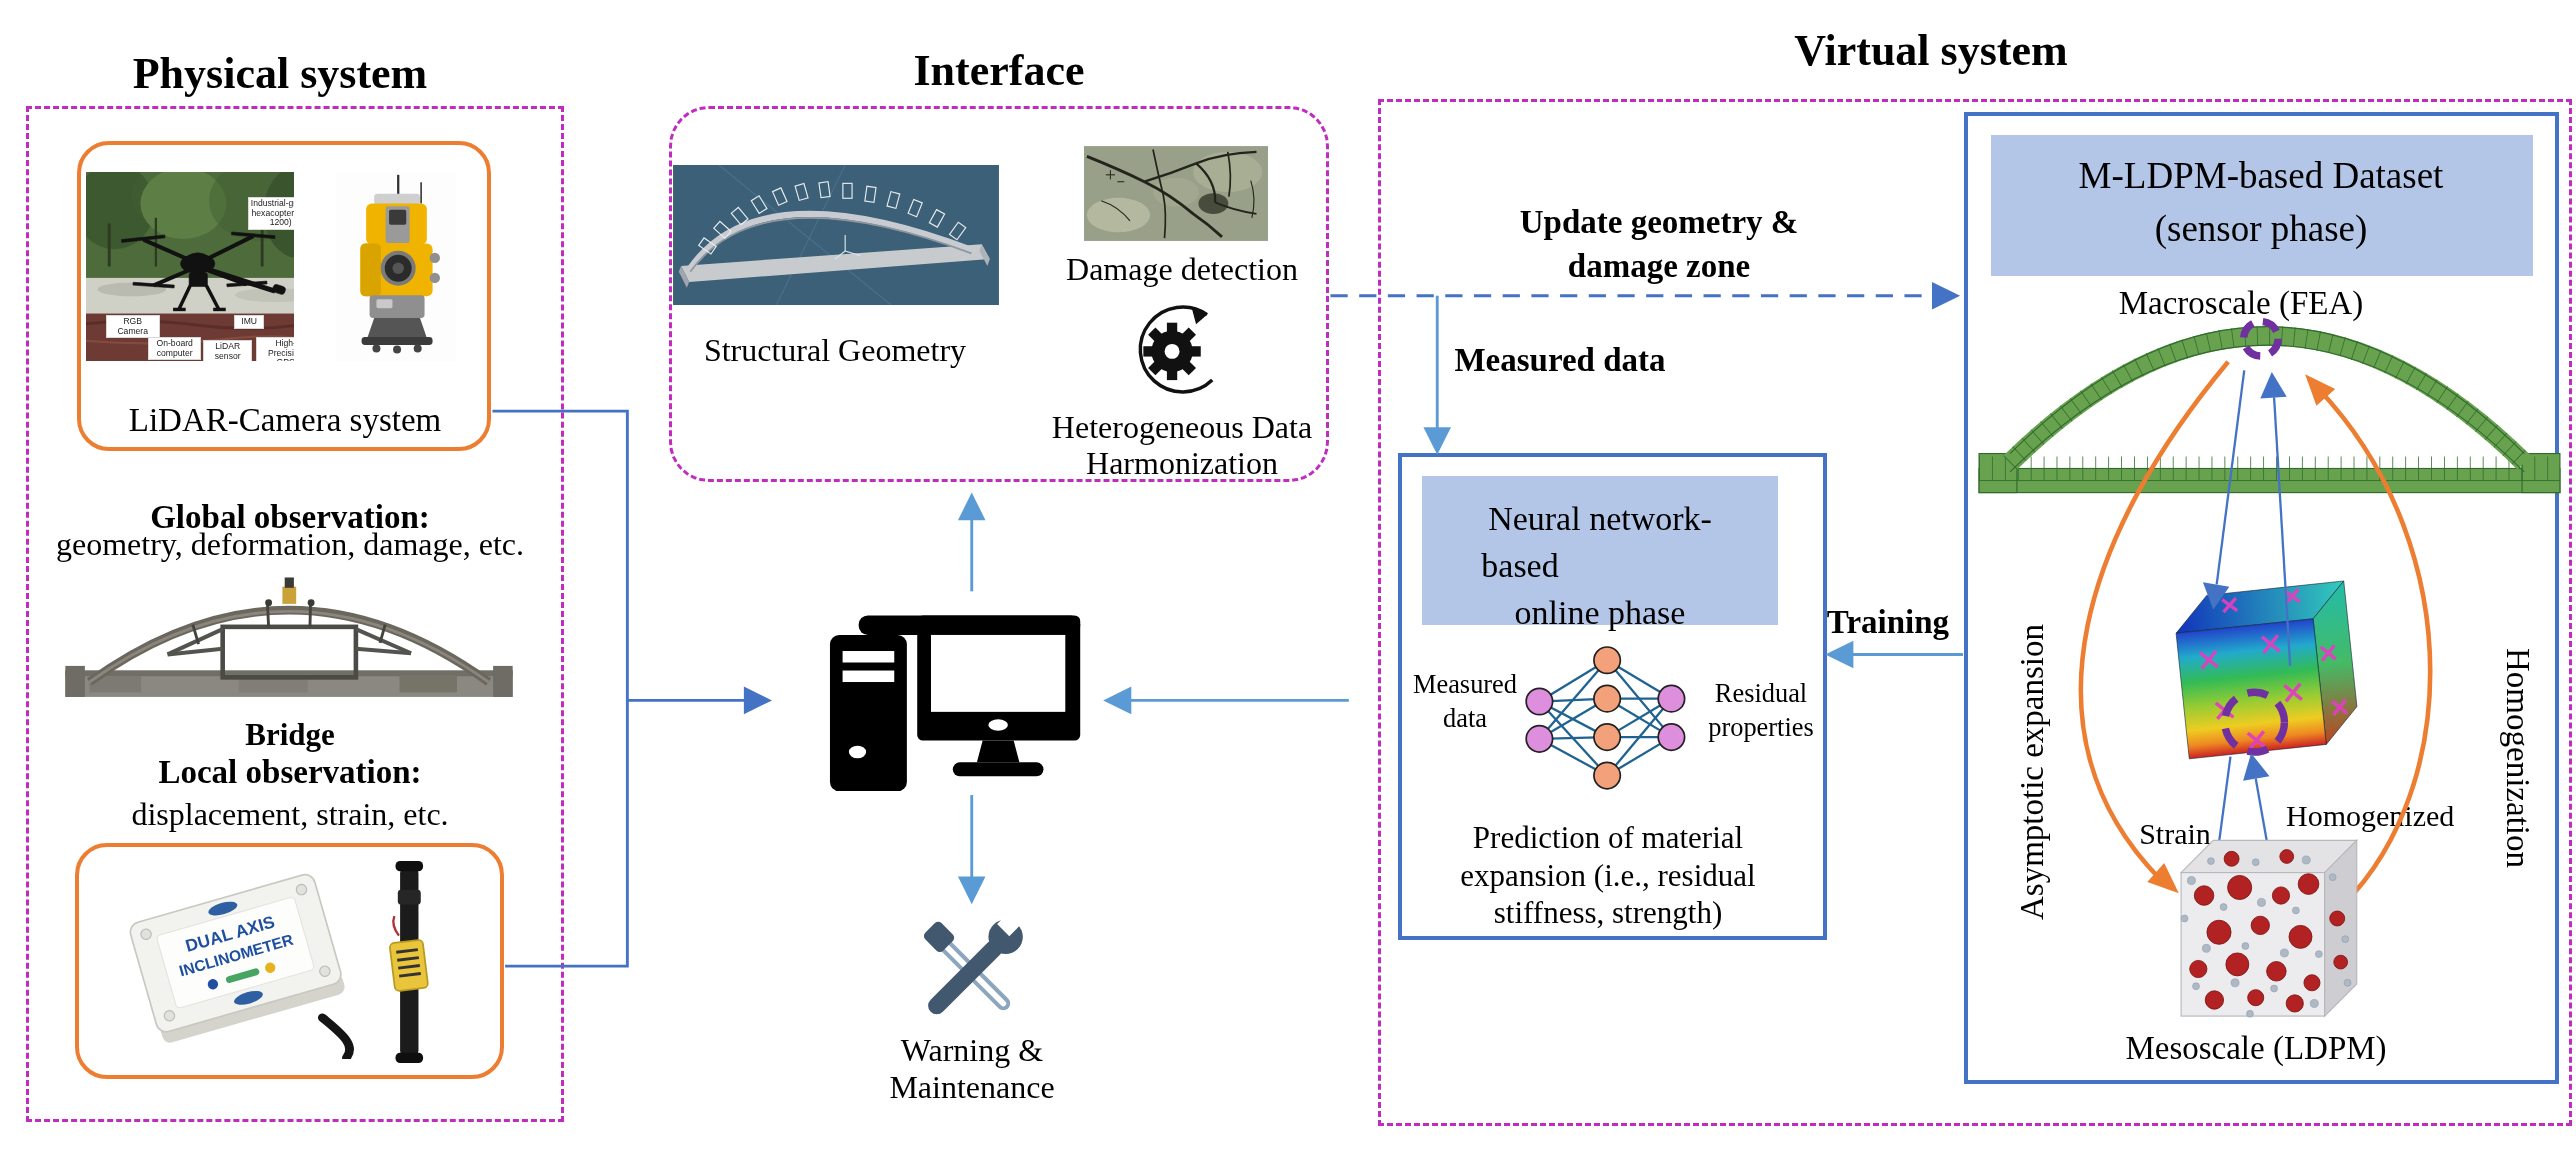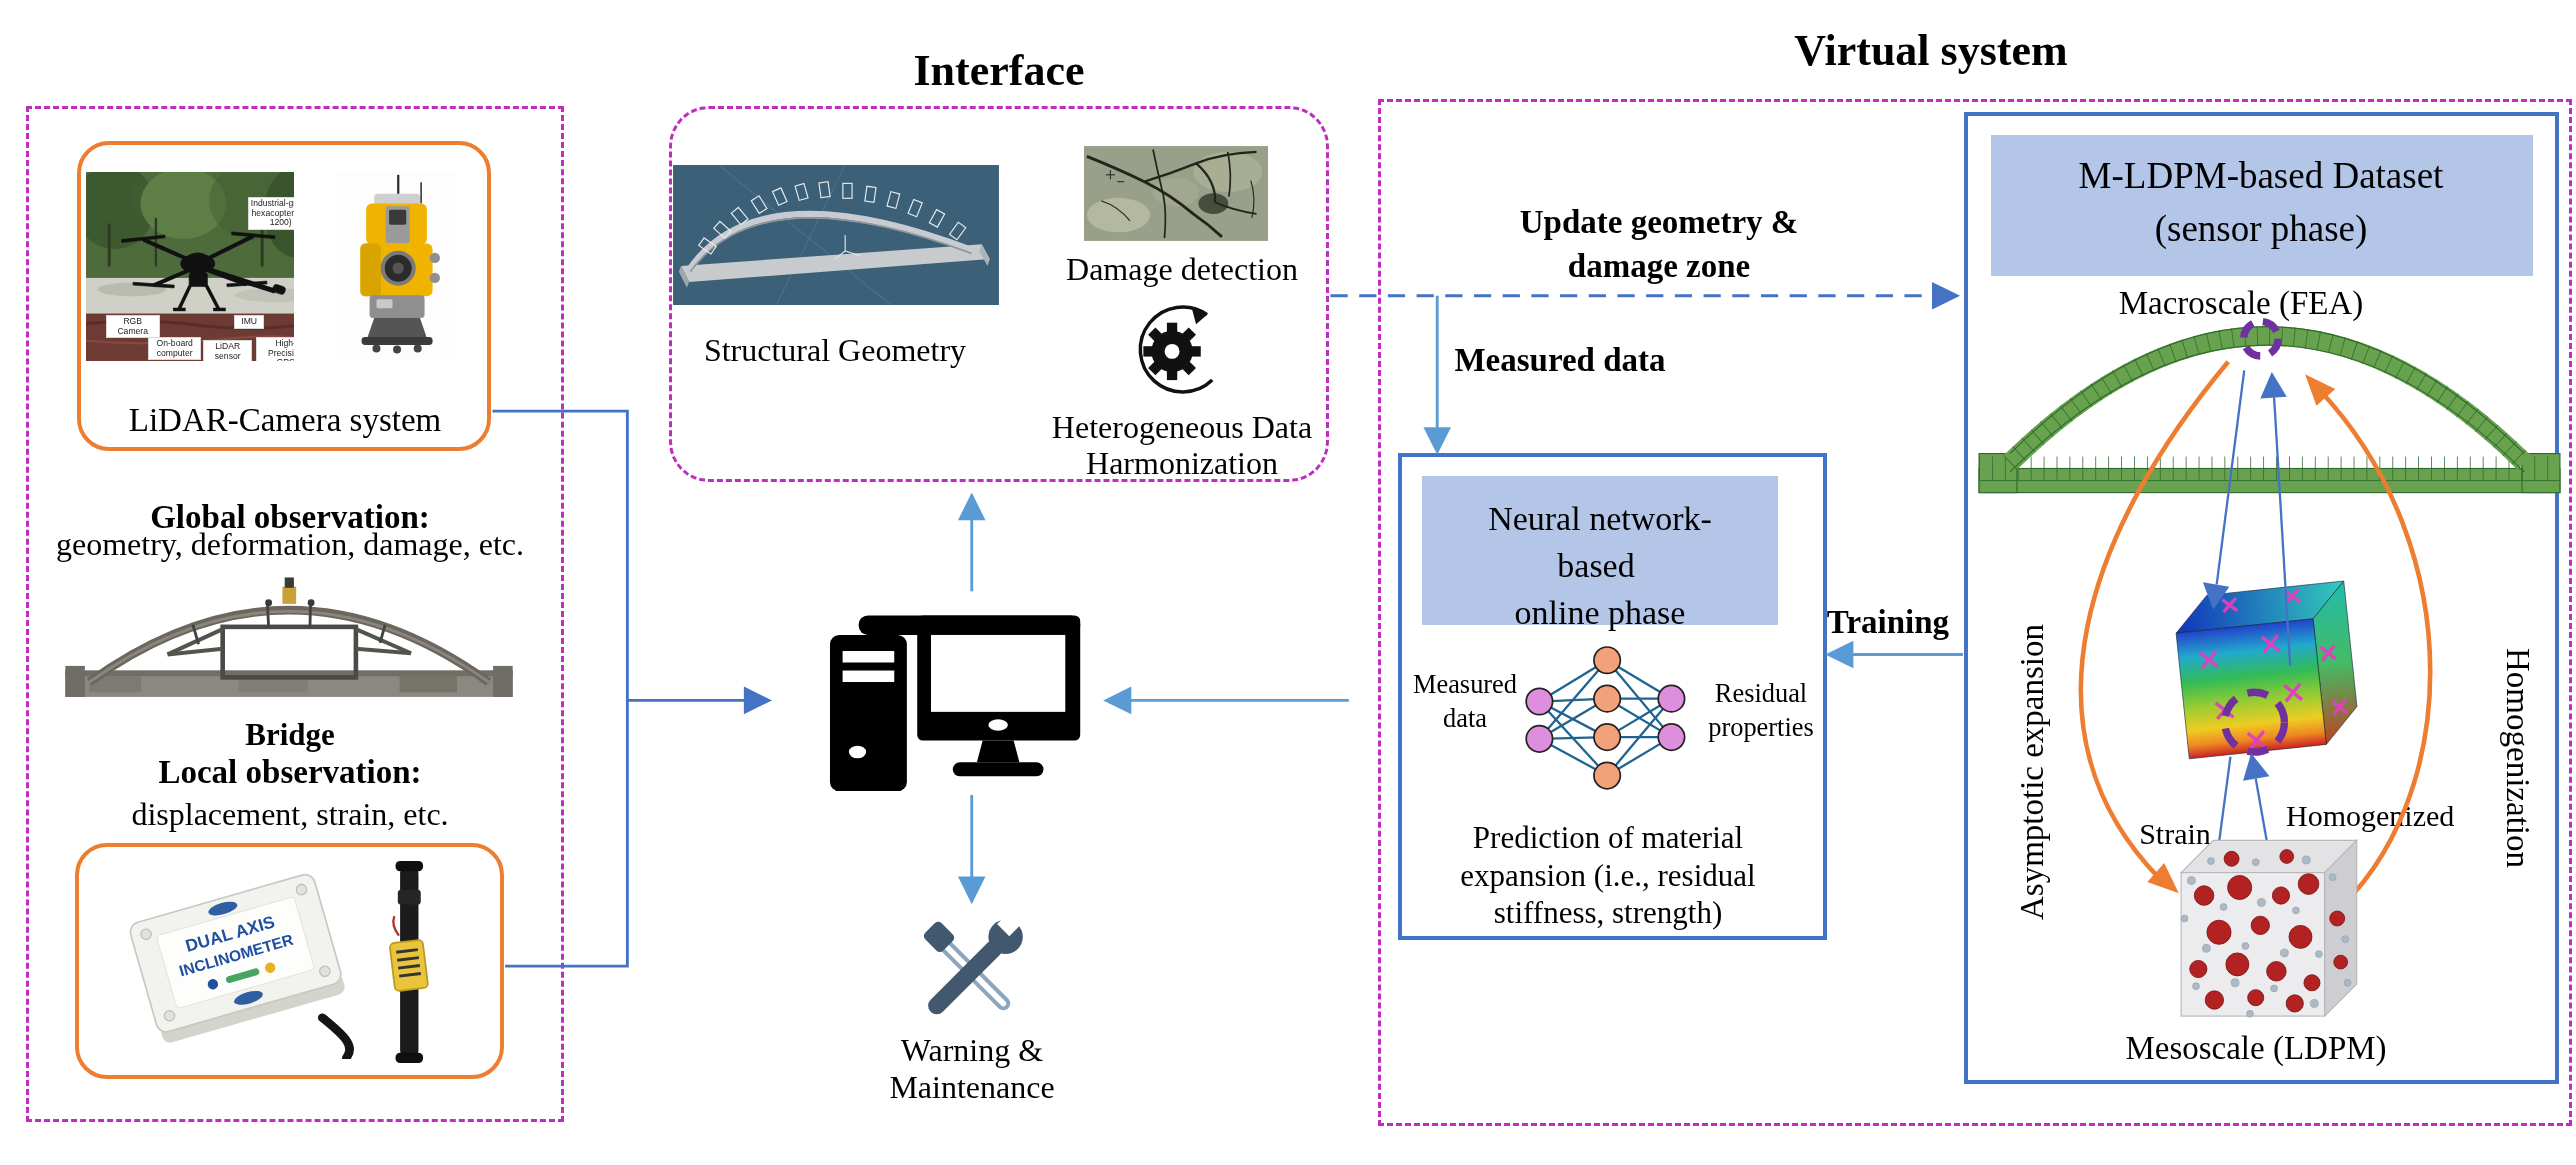--- a/index.html
+++ b/index.html
@@ -21,20 +21,21 @@
   .photo{position:absolute;overflow:hidden;}
   .chip{position:absolute;background:#ffffff;border:0.6px solid #d8d8d8;color:#222;
         font-family:"Liberation Sans",sans-serif;font-size:8.6px;line-height:1.12;
         text-align:center;padding:1.1px 1.7px;}
 </style>
 </head>
 <body>
 
 <div class="canvas">
 
+  <div class="t b" style="left:280px;top:49px;font-size:44px;">Physical system</div>
   <div class="t b" style="left:999px;top:46px;font-size:44px;">Interface</div>
   <div class="t b" style="left:1931px;top:26px;font-size:44px;">Virtual system</div>
 
   <div class="dashbox" style="left:26px;top:106px;width:532px;height:1010px;"></div>
   <div class="dashbox" style="left:669px;top:106px;width:654px;height:370px;border-radius:40px;"></div>
   <div class="dashbox" style="left:1378px;top:99px;width:1188px;height:1021px;"></div>
 
   <div class="orangebox" style="left:77px;top:141px;width:406px;height:302px;"></div>
   <div class="orangebox" style="left:75px;top:843px;width:421px;height:228px;"></div>
 
@@ -253,21 +254,21 @@
   <div class="t" style="left:972px;top:1069px;font-size:32px;">Maintenance</div>
 
   <div class="t b" style="left:1659px;top:204px;font-size:33px;">Update geometry &amp;</div>
   <div class="t b" style="left:1659px;top:248px;font-size:33px;">damage zone</div>
   <div class="t b" style="left:1560px;top:342px;font-size:33px;">Measured data</div>
   <div class="t b" style="left:1888px;top:604px;font-size:33px;">Training</div>
 
   <div class="bluebox" style="left:1398px;top:453px;width:421px;height:479px;"></div>
   <div class="bluefill" style="left:1422px;top:476px;width:356px;height:149px;"></div>
   <div class="t" style="left:1600px;top:499px;font-size:34px;">Neural network-</div>
-  <div class="t" style="left:1596px;top:546px;font-size:34px;">based</div>
+  <div class="t" style="left:1520px;top:546px;font-size:34px;">based</div>
   <div class="t" style="left:1600px;top:593px;font-size:34px;">online phase</div>
 
   <div class="t" style="left:1465px;top:669px;font-size:26.4px;">Measured</div>
   <div class="t" style="left:1465px;top:703px;font-size:26.4px;">data</div>
   <div class="t" style="left:1761px;top:678px;font-size:26.4px;">Residual</div>
   <div class="t" style="left:1761px;top:712px;font-size:26.4px;">properties</div>
 
   <div class="t" style="left:1608px;top:820px;font-size:31px;">Prediction of material</div>
   <div class="t" style="left:1608px;top:858px;font-size:31px;">expansion (i.e., residual</div>
   <div class="t" style="left:1608px;top:895px;font-size:31px;">stiffness, strength)</div>

